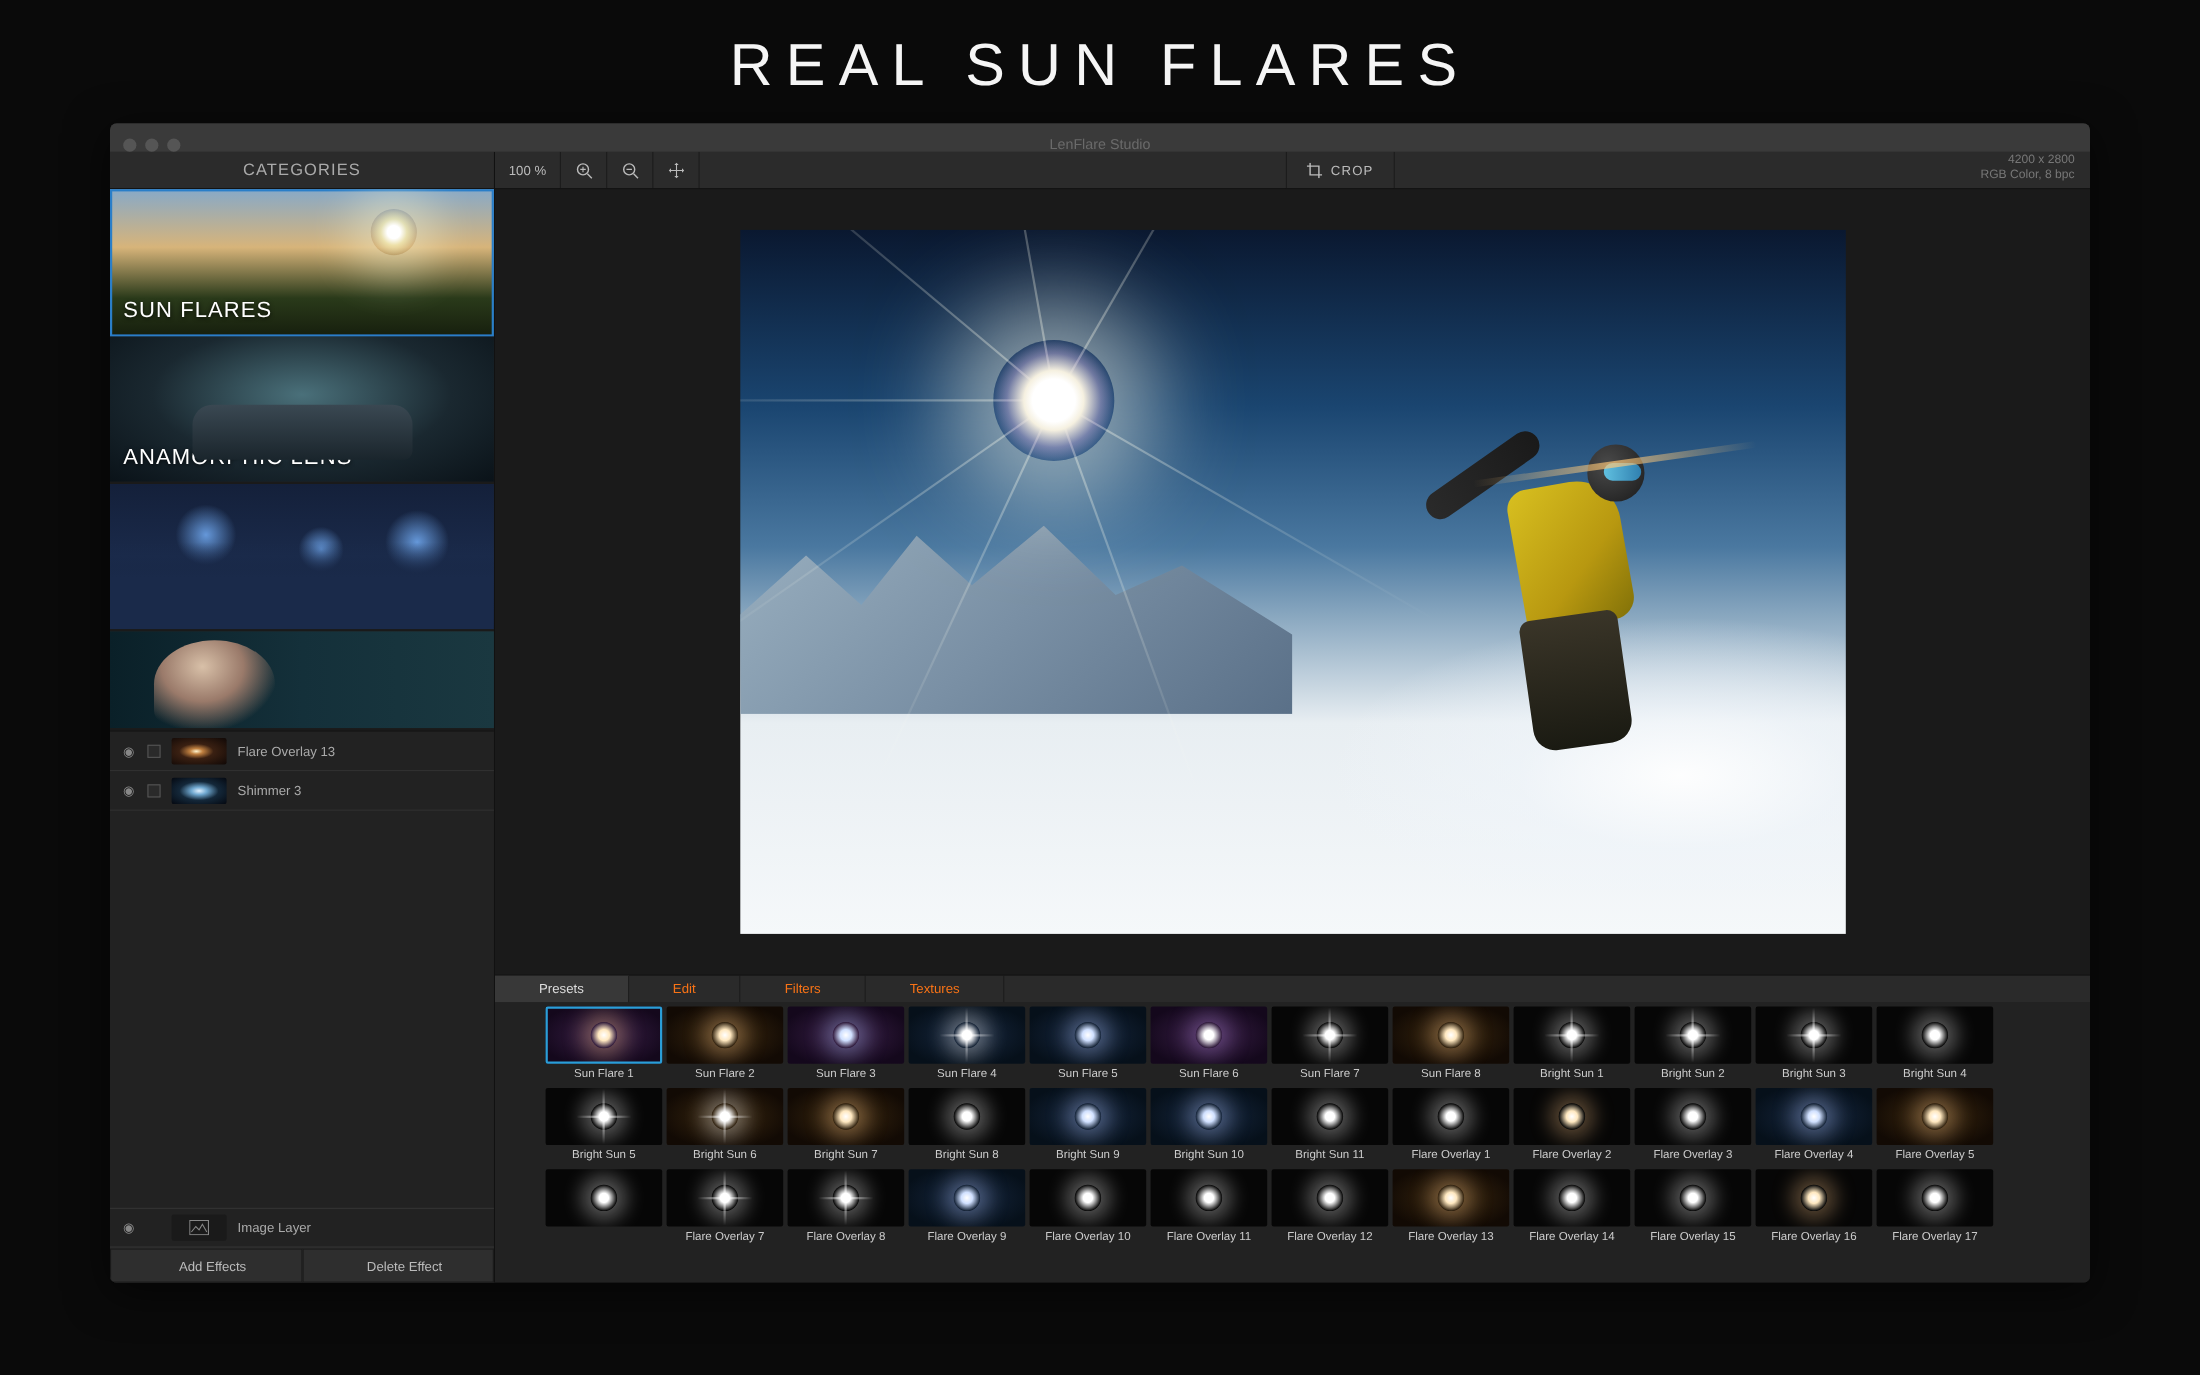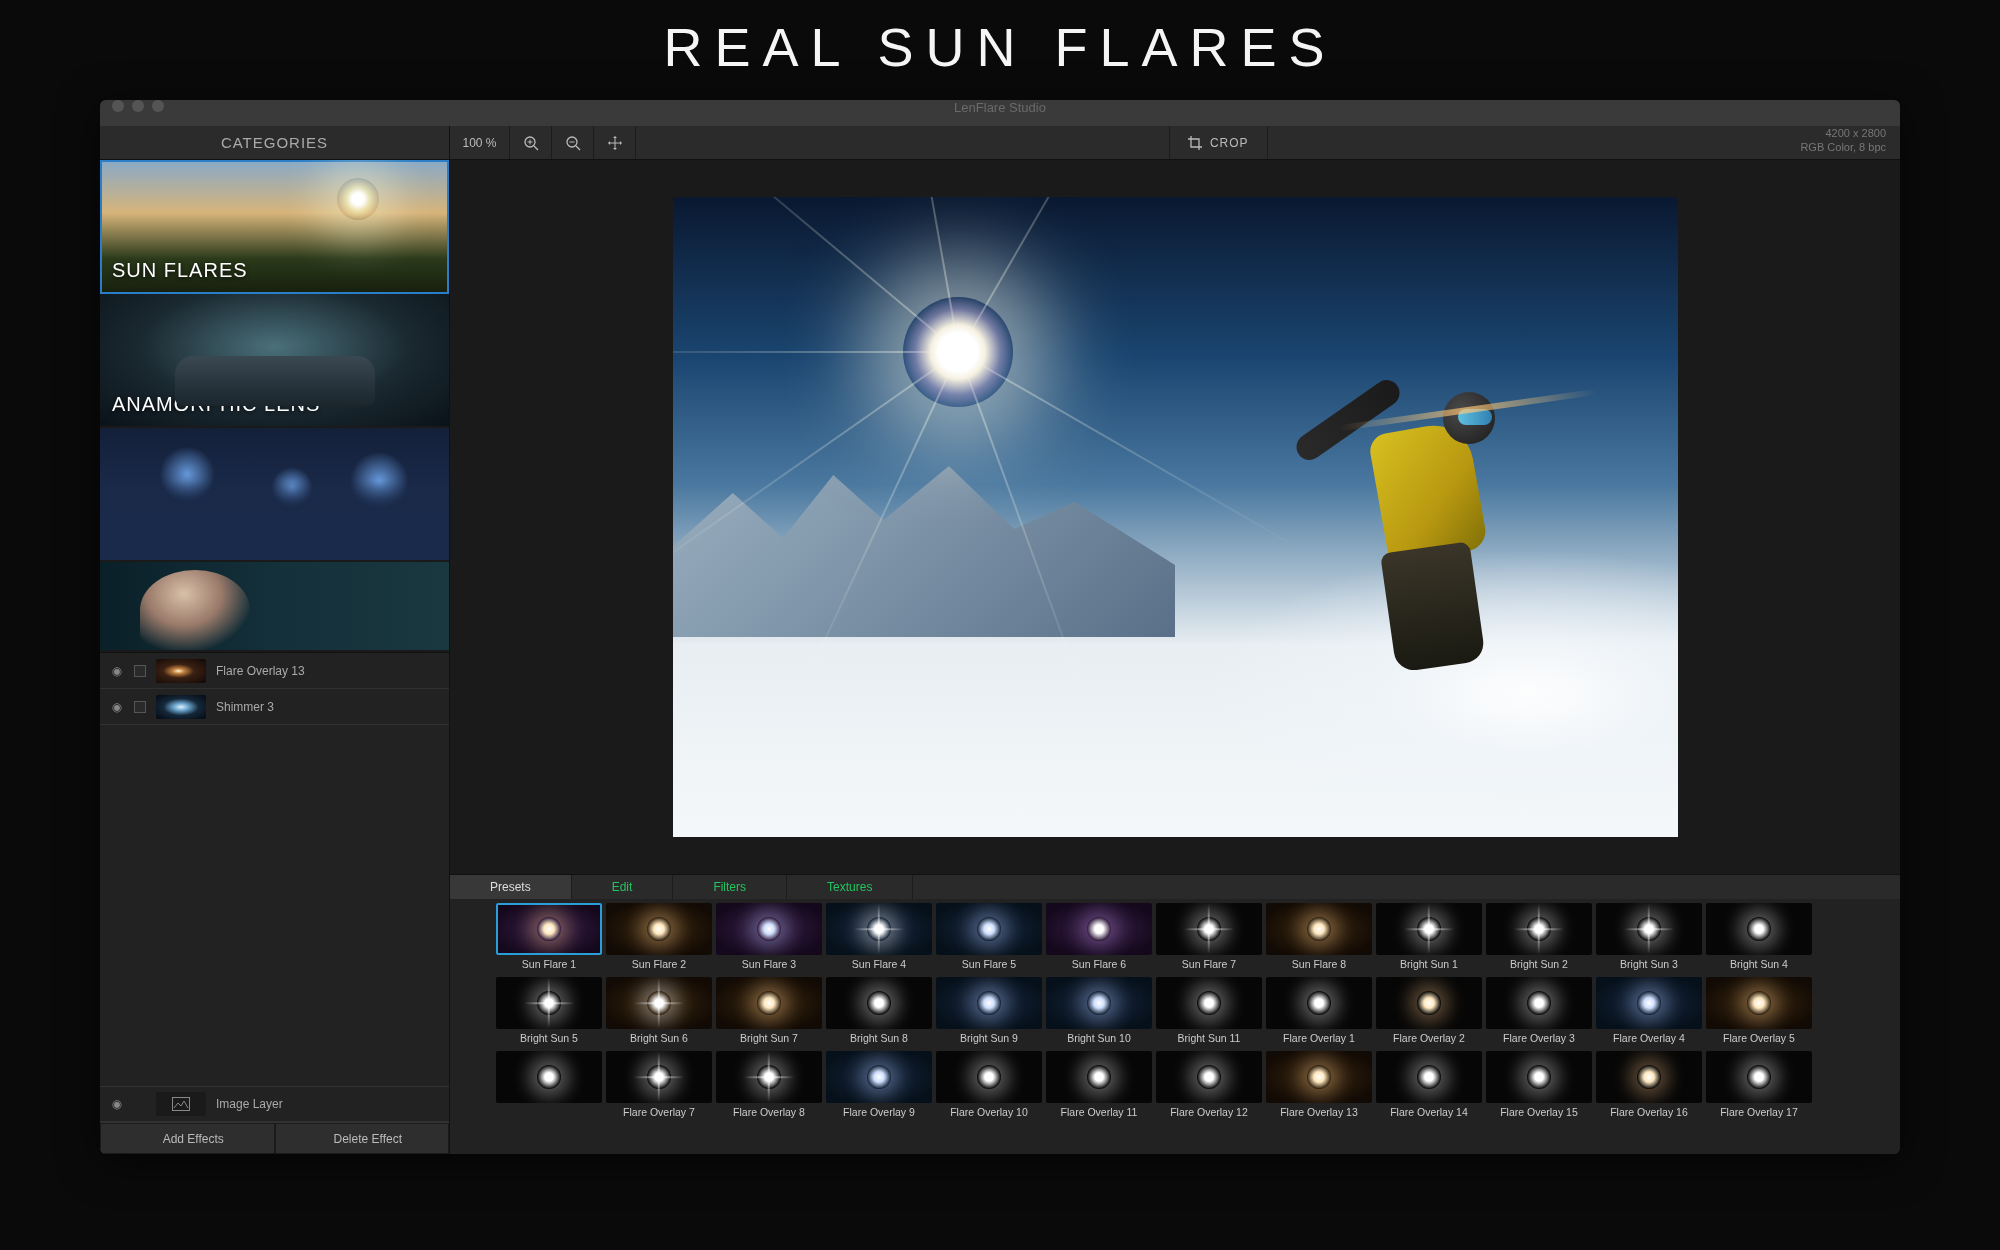--- a/index.html
+++ b/index.html
@@ -10,34 +10,34 @@
   width: 2000px;
   height: 1250px;
   overflow: hidden;
 }
 .hero {
   text-align: center;
   font-size: 54px;
   font-weight: 200;
   letter-spacing: 12px;
   color: #f5f5f5;
-  padding: 16px 0 22px;
+  padding: 28px 0 22px;
 }
 .window {
   margin: 0 100px;
   background: #1e1e1e;
   border-radius: 6px;
   overflow: hidden;
   box-shadow: 0 8px 40px rgba(0,0,0,0.6);
 }
 .titlebar {
   height: 26px;
   background: #3a3a3a;
   display: flex;
-  align-items: flex-start;
+  align-items: flex-end;
   position: relative;
 }
 .traffic {
   display: flex;
   gap: 8px;
   padding-left: 12px;
 }
 .traffic span {
   width: 12px; height: 12px; border-radius: 50%;
   background: #555;
@@ -212,21 +212,21 @@
   flex-direction:column;
 }
 .tabs {
   display:flex;
   height: 24px;
   background:#2a2a2a;
 }
 .tab {
   padding: 0 40px;
   font-size:12px;
-  color:#22c55e;
+  color:#f97316;
   line-height:24px;
   border-right:1px solid #1c1c1c;
   cursor:pointer;
 }
 .tab.active { background:#383838; color:#ddd; }
 .presets {
   flex:1;
   overflow:hidden;
   padding: 4px 6px 0;
 }

